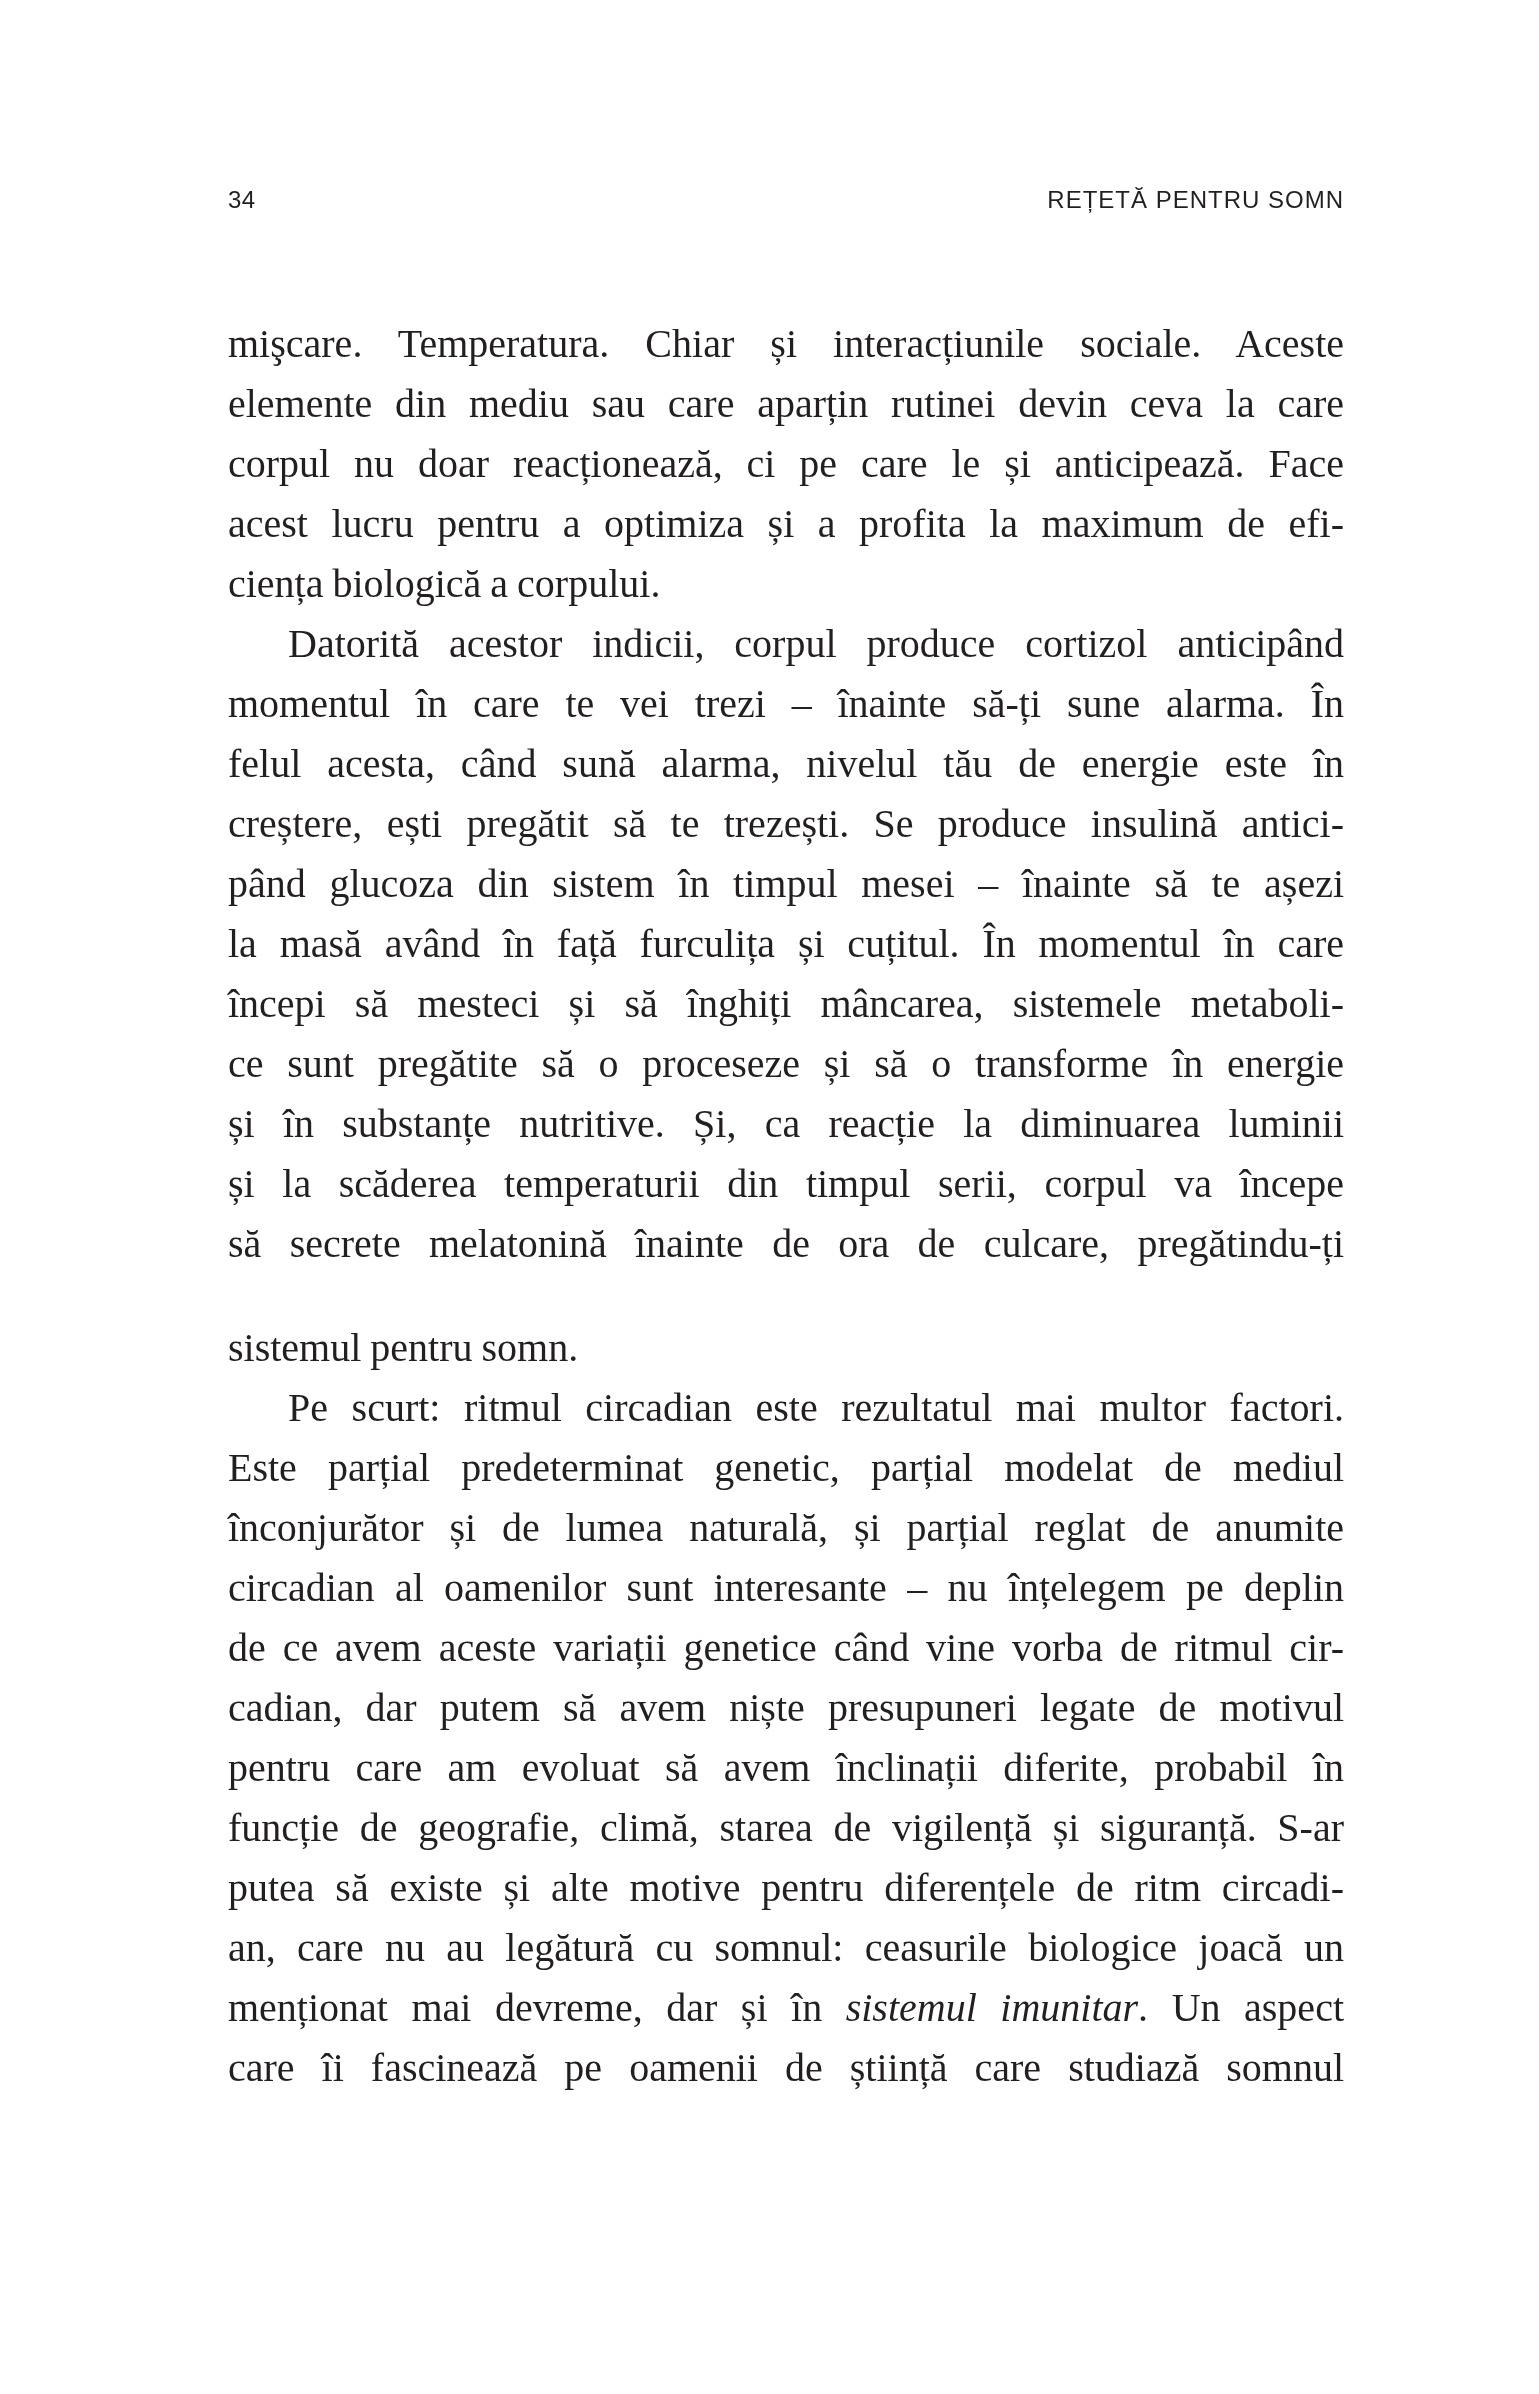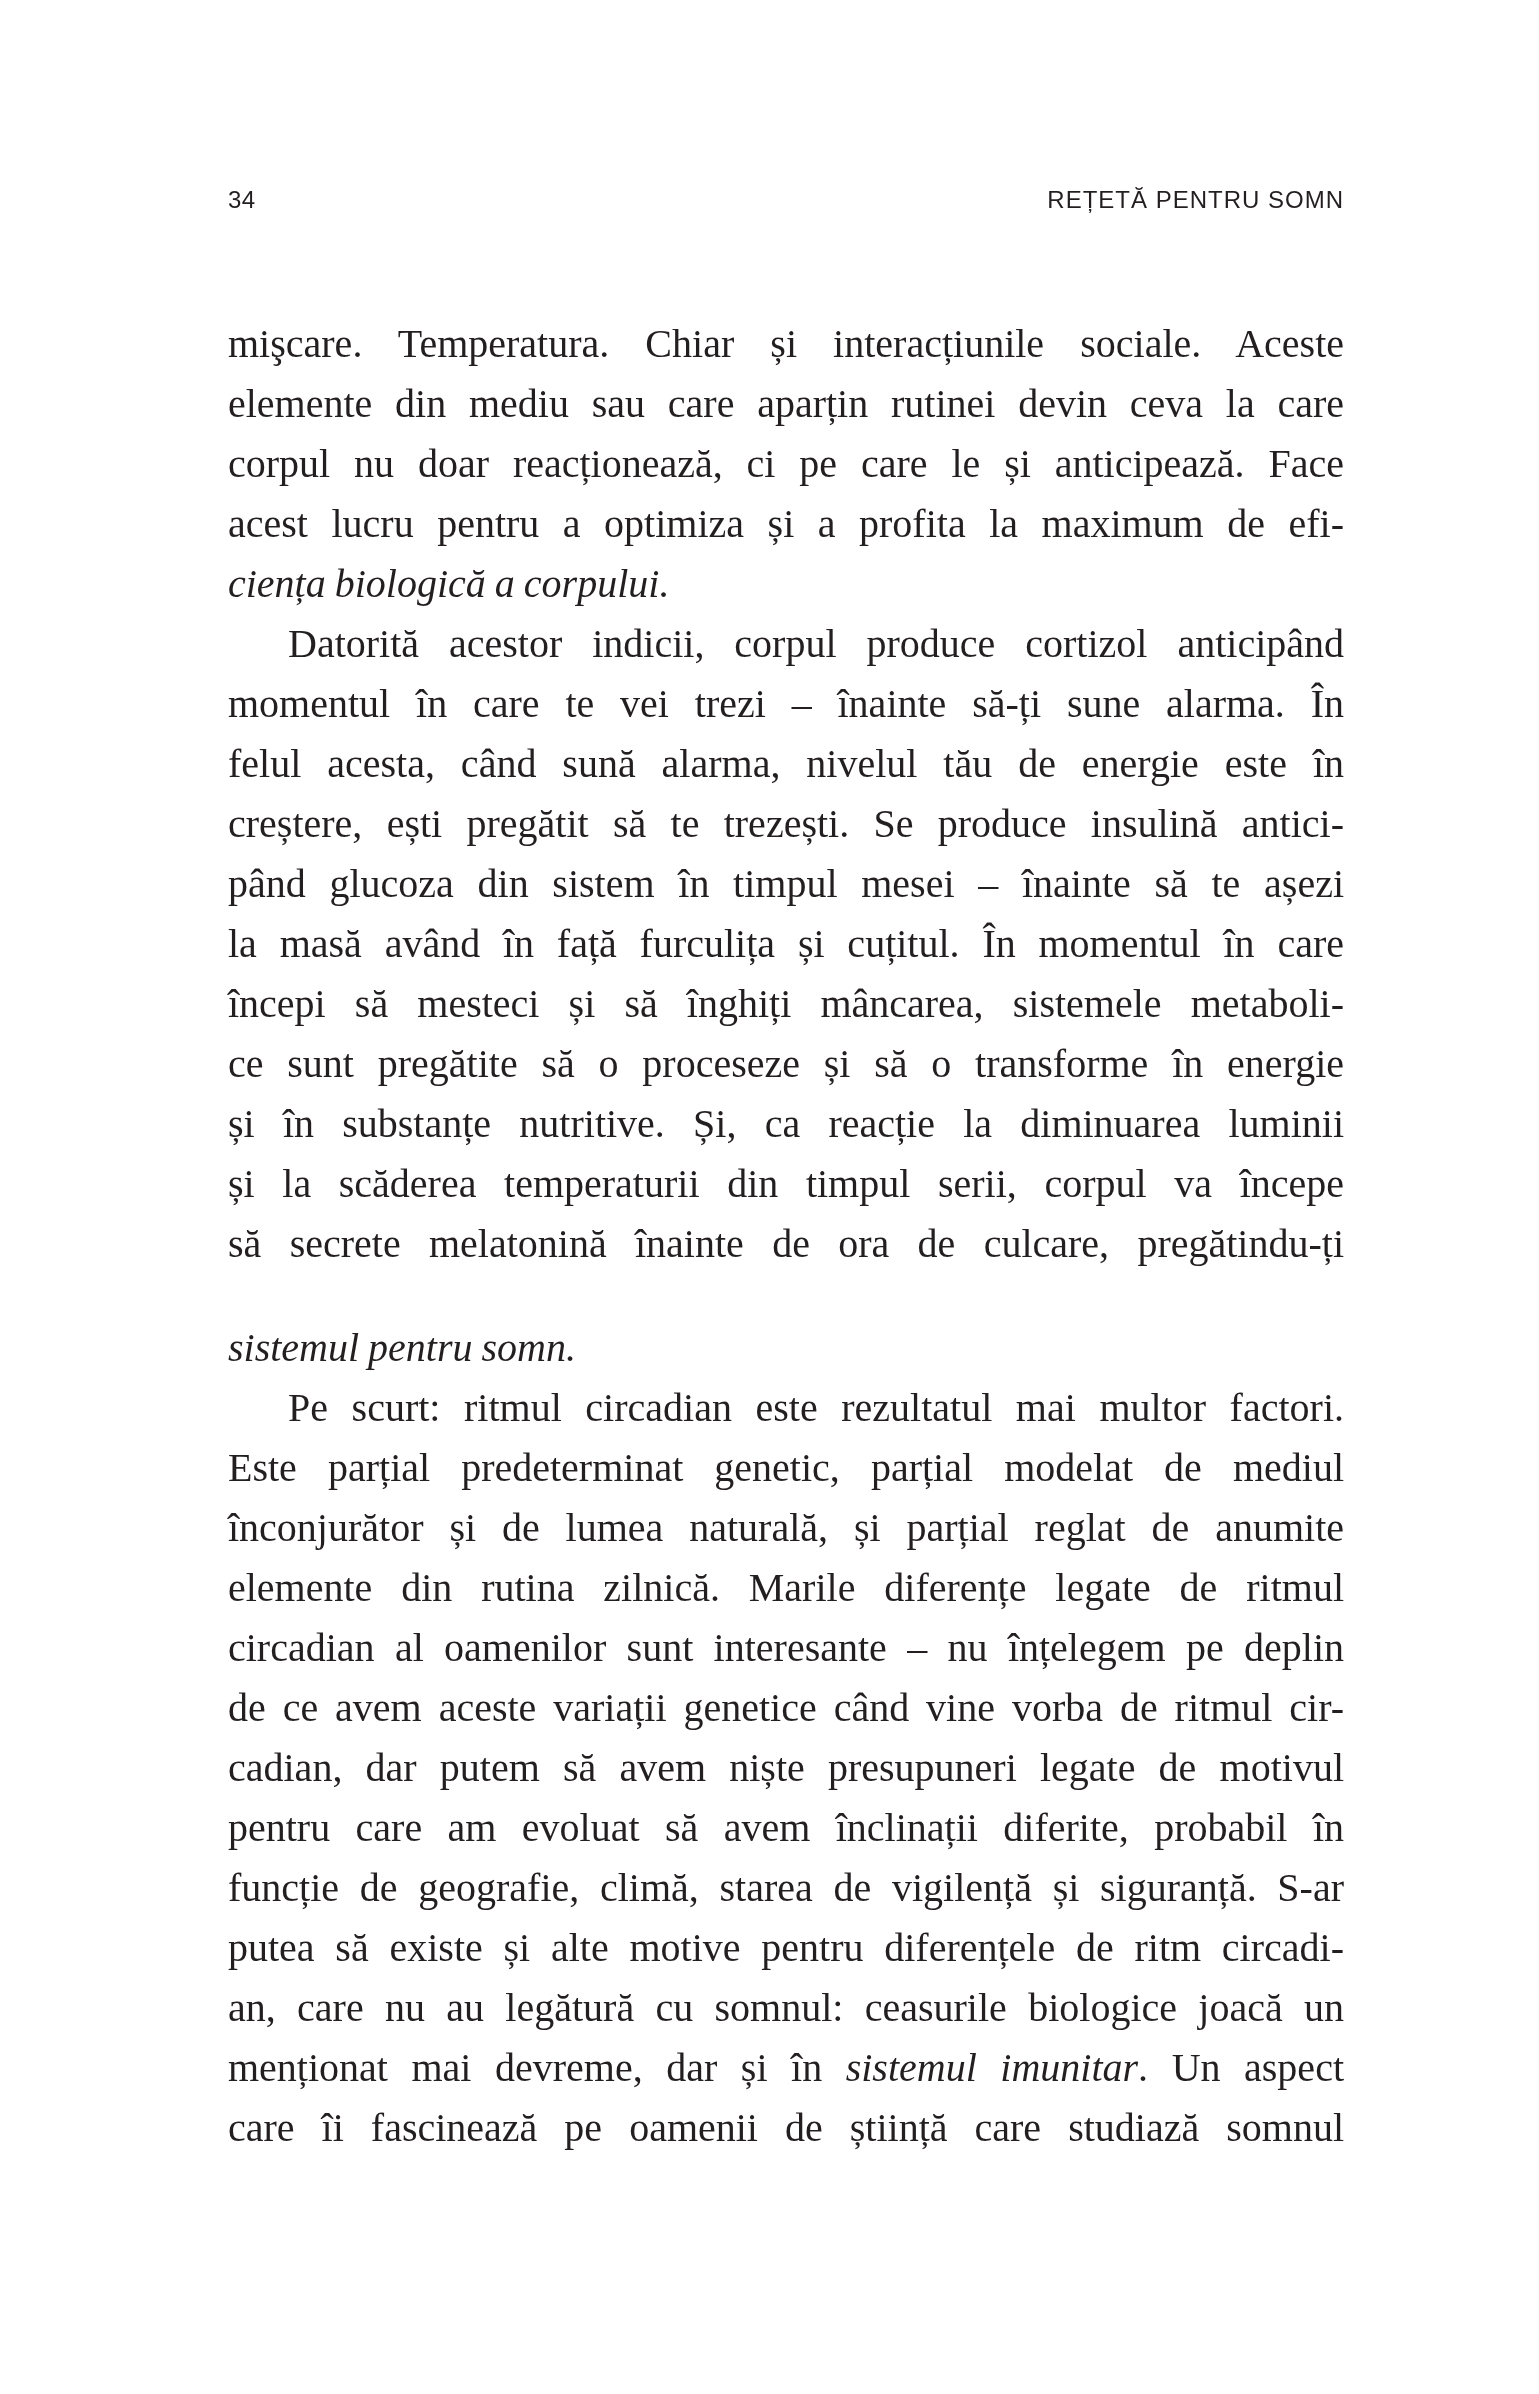--- a/index.html
+++ b/index.html
@@ -58,21 +58,20 @@
       display: block;
       height: 60px;
       line-height: 60px;
       white-space: nowrap;
       text-align: justify;
       text-align-last: justify;
       word-spacing: -1px;
     }
     .line.last {
       text-align-last: left;
-      font-style: italic;
     }
     .line.indent {
       padding-left: 60px;
     }
     .line em {
       font-style: italic;
     }
   </style>
 </head>
 <body>
@@ -102,21 +101,20 @@
         <span class="line" style="display: block;">ce sunt pregătite să o proceseze și să o transforme în energie</span>
         <span class="line" style="display: block;">și în substanțe nutritive. Și, ca reacție la diminuarea luminii</span>
         <span class="line" style="display: block;">și la scăderea temperaturii din timpul serii, corpul va începe</span>
         <span class="line" style="display: block;">să secrete melatonină înainte de ora de culcare, pregătindu-ți</span>
         <span class="line last" style="display: block; margin-top: 44px;">sistemul pentru somn.</span>
       </div>
       <div>
         <span class="line indent" style="display: block;">Pe scurt: ritmul circadian este rezultatul mai multor factori.</span>
         <span class="line" style="display: block;">Este parțial predeterminat genetic, parțial modelat de mediul</span>
         <span class="line" style="display: block;">înconjurător și de lumea naturală, și parțial reglat de anumite</span>
-        <span class="line" style="display: block;">elemente din rutina zilnică. Marile diferențe legate de ritmul</span>
         <span class="line" style="display: block;">circadian al oamenilor sunt interesante – nu înțelegem pe deplin</span>
         <span class="line" style="display: block;">de ce avem aceste variații genetice când vine vorba de ritmul cir-</span>
         <span class="line" style="display: block;">cadian, dar putem să avem niște presupuneri legate de motivul</span>
         <span class="line" style="display: block;">pentru care am evoluat să avem înclinații diferite, probabil în</span>
         <span class="line" style="display: block;">funcție de geografie, climă, starea de vigilență și siguranță. S-ar</span>
         <span class="line" style="display: block;">putea să existe și alte motive pentru diferențele de ritm circadi-</span>
         <span class="line" style="display: block;">an, care nu au legătură cu somnul: ceasurile biologice joacă un</span>
         <span class="line" style="display: block;"><span>menționat mai devreme, dar și în </span><em>sistemul imunitar</em><span>. Un aspect</span></span>
         <span class="line" style="display: block;">care îi fascinează pe oamenii de știință care studiază somnul</span>
       </div>

